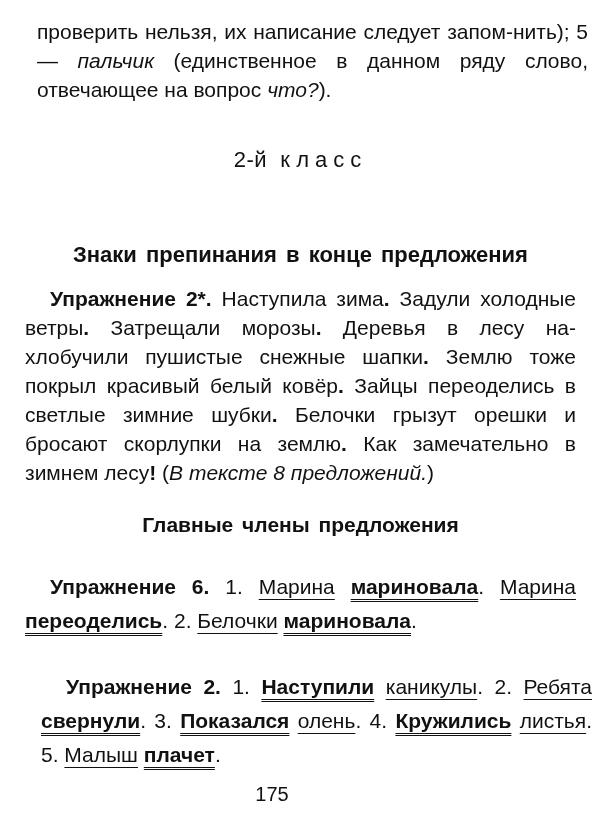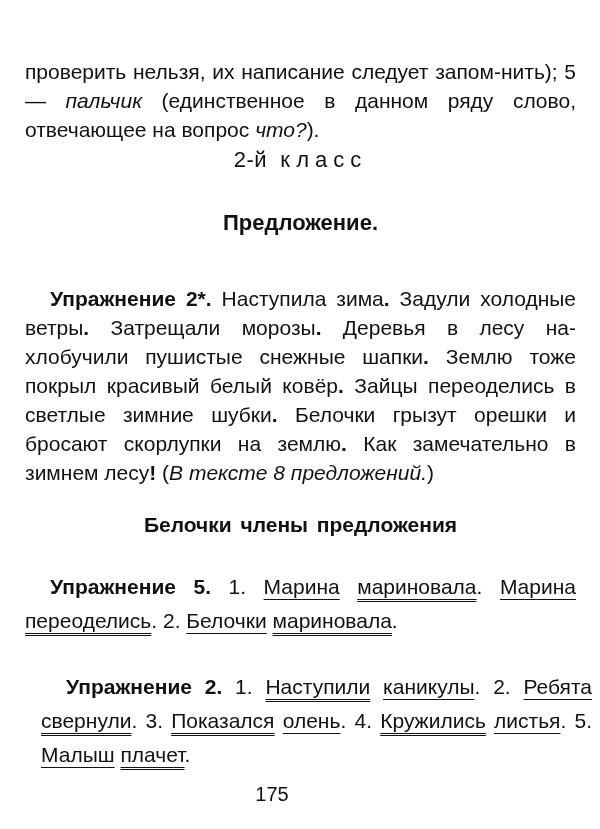--- a/index.html
+++ b/index.html
@@ -24,21 +24,21 @@
       font-size: 21px;
       line-height: 29px;
       text-align: justify;
       text-align-last: left;
       hyphens: manual;
     }
     .indent { text-indent: 25px; }
     .b { font-weight: bold; }
     .i { font-style: italic; }
 
-    #intro { position: absolute; top: 17px; left: 0; width: 551px; margin-top: 40px; }
+    #intro { position: absolute; top: 17px; left: 12px; width: 551px; }
 
     #grade-heading {
       position: absolute; top: 147px; left: 0; width: 551px;
       font-size: 22px; font-weight: normal; letter-spacing: 0.5px;
       text-align: center;
     }
     #grade-heading .spaced { letter-spacing: 6px; }
 
     #section1-title {
       position: absolute; top: 207px; left: 0; width: 551px;
@@ -59,41 +59,42 @@
     .subj {
       text-decoration: underline;
       text-decoration-thickness: 1px;
       text-underline-offset: 5px;
       margin-top: 32px;
     }
     .pred {
       text-decoration: underline double;
       text-decoration-thickness: 1px;
       text-underline-offset: 5px;
+      font-weight: bold;
     }
 
     #page-number {
       position: absolute; top: 783px; left: 0; width: 544px;
       text-align: center; font-size: 20px;
     }
   </style>
 </head>
 <body>
 
 <div class="page">
 
   <p id="intro" class="para"><span>проверить нельзя, их написание следует запом-нить); 5 — </span><span class="i">пальчик</span><span> (единственное в данном ряду слово, отвечающее на вопрос </span><span class="i">что?</span><span>).</span></p>
 
   <h2 id="grade-heading"><span>2-й</span>&nbsp;&nbsp;<span class="spaced">класс</span></h2>
 
-  <h3 id="section1-title"><span>Предложение.</span><br></h3>
+  <h3 id="section1-title"><br><span>Знаки препинания в конце предложения</span></h3>
 
   <p id="ex2star" class="para indent"><span class="b">Упражнение 2*.</span><span> Наступила зима</span><span class="b">.</span><span> Задули холод­ные ветры</span><span class="b">.</span><span> Затрещали морозы</span><span class="b">.</span><span> Деревья в лесу на­хлобучили пушистые снежные шапки</span><span class="b">.</span><span> Землю тоже покрыл красивый белый ковёр</span><span class="b">.</span><span> Зайцы переоделись в светлые зимние шубки</span><span class="b">.</span><span> Белочки грызут орешки и бросают скорлупки на землю</span><span class="b">.</span><span> Как замечательно в зимнем лесу</span><span class="b">!</span><span> (</span><span class="i">В тексте 8 предложений.</span><span>)</span></p>
 
-  <h3 id="section2-title">Белочки члены предложения</h3>
+  <h3 id="section2-title">Главные члены предложения</h3>
 
-  <p id="ex1" class="para indent"><span class="b">Упражнение 5.</span> <span>1.</span> <span class="subj">Марина</span> <span class="pred">мариновала</span>. <span class="subj">Марина</span> <span class="pred">переоделись</span>. <span>2.</span> <span class="subj">Белочки</span> <span class="pred">мариновала</span>.</p>
+  <p id="ex1" class="para indent"><span class="b">Упражнение 6.</span> <span>1.</span> <span class="subj">Марина</span> <span class="pred">мариновала</span>. <span class="subj">Марина</span> <span class="pred">переоделись</span>. <span>2.</span> <span class="subj">Белочки</span> <span class="pred">мариновала</span>.</p>
 
   <p id="ex2" class="para indent"><span class="b">Упражнение 2.</span> <span>1.</span> <span class="pred">Наступили</span> <span class="subj">каникулы</span>. <span>2.</span> <span class="subj">Ребята</span> <span class="pred">свернули</span>. <span>3.</span> <span class="pred">Показался</span> <span class="subj">олень</span>. <span>4.</span> <span class="pred">Кружились</span> <span class="subj">листья</span>. <span>5.</span> <span class="subj">Малыш</span> <span class="pred">плачет</span>.</p>
 
 </div>
 
 <div id="page-number">175</div>
 
 </body></html>

